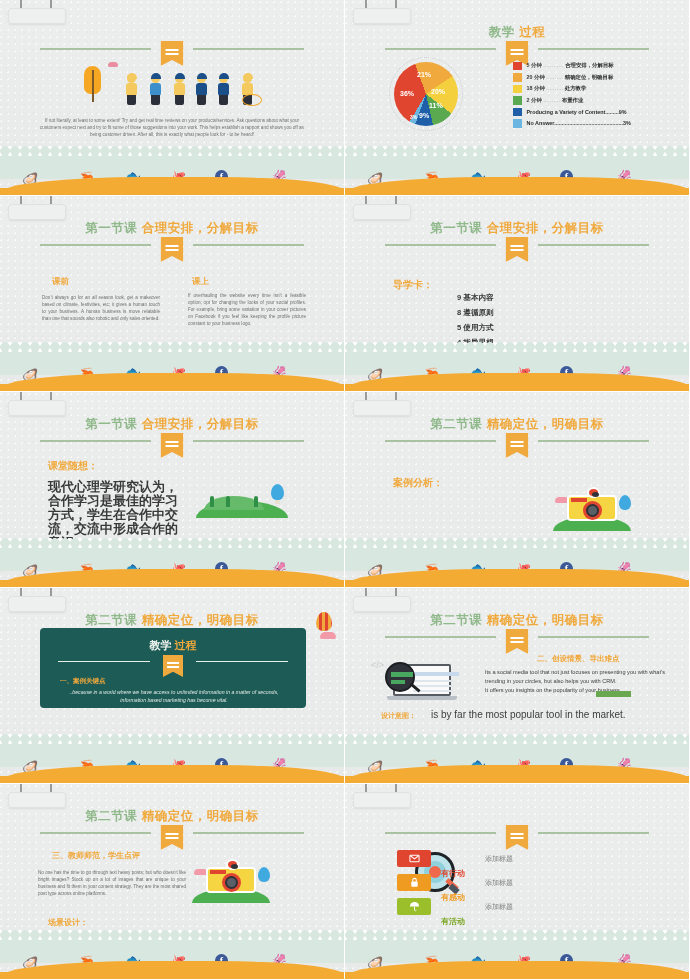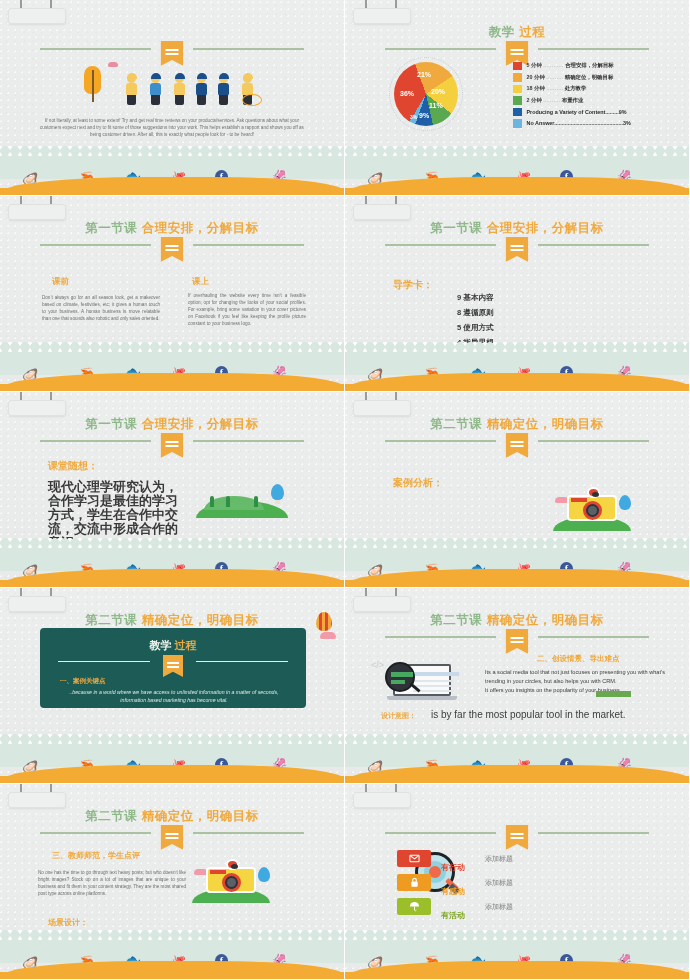--- a/index.html
+++ b/index.html
@@ -172,21 +172,21 @@
   .laptop .mag .g2 { position:absolute; left:4px; top:16px; width:14px; height:4px; background:#49a85f; }
   .laptop .handle { position:absolute; left:24px; top:24px; width:12px; height:3px; background:#1c1f22; transform:rotate(40deg); }
   .laptop .code { position:absolute; left:-14px; top:-2px; color:#d3d3d3; font-size:9px; font-weight:bold; }
   
   .refl-row { position:absolute; left:0; width:200px; height:24px; }
   .refl-chip {
     position:absolute; left:52px; top:0; width:34px; height:17px; border-radius:2px;
     display:flex; align-items:center; justify-content:center;
   }
   .refl-chip svg { width:11px; height:11px; }
-  .refl-label { position:absolute; left:96px; top:12px; font-size:8px; font-weight:bold; }
+  .refl-label { position:absolute; left:96px; top:18px; font-size:8px; font-weight:bold; }
   .refl-note { position:absolute; left:140px; top:4px; font-size:7px; color:#7d7d7d; }
   .target { position:absolute; left:0px; top:4px; width:40px; height:40px; }
   .target .r1 { position:absolute; left:0; top:0; width:40px; height:40px; border-radius:50%; border:3.5px solid #1e2326; background:#bfe3ea; }
   .target .r2 { position:absolute; left:9px; top:9px; width:22px; height:22px; border-radius:50%; background:#8fd2dd; }
   .target .r3 { position:absolute; left:14px; top:14px; width:12px; height:12px; border-radius:50%; background:#ef6a4b; }
   .target .hdl { position:absolute; left:30px; top:30px; width:14px; height:5px; background:#ef6a4b; transform:rotate(42deg); border-radius:1px; }
   .target .hdl2 { position:absolute; left:34px; top:34px; width:10px; height:6px; background:#4a5560; transform:rotate(42deg); }
   
   .pie-wrap { position:absolute; left:44px; top:57px; width:74px; height:74px; }
   .pie-dots {

